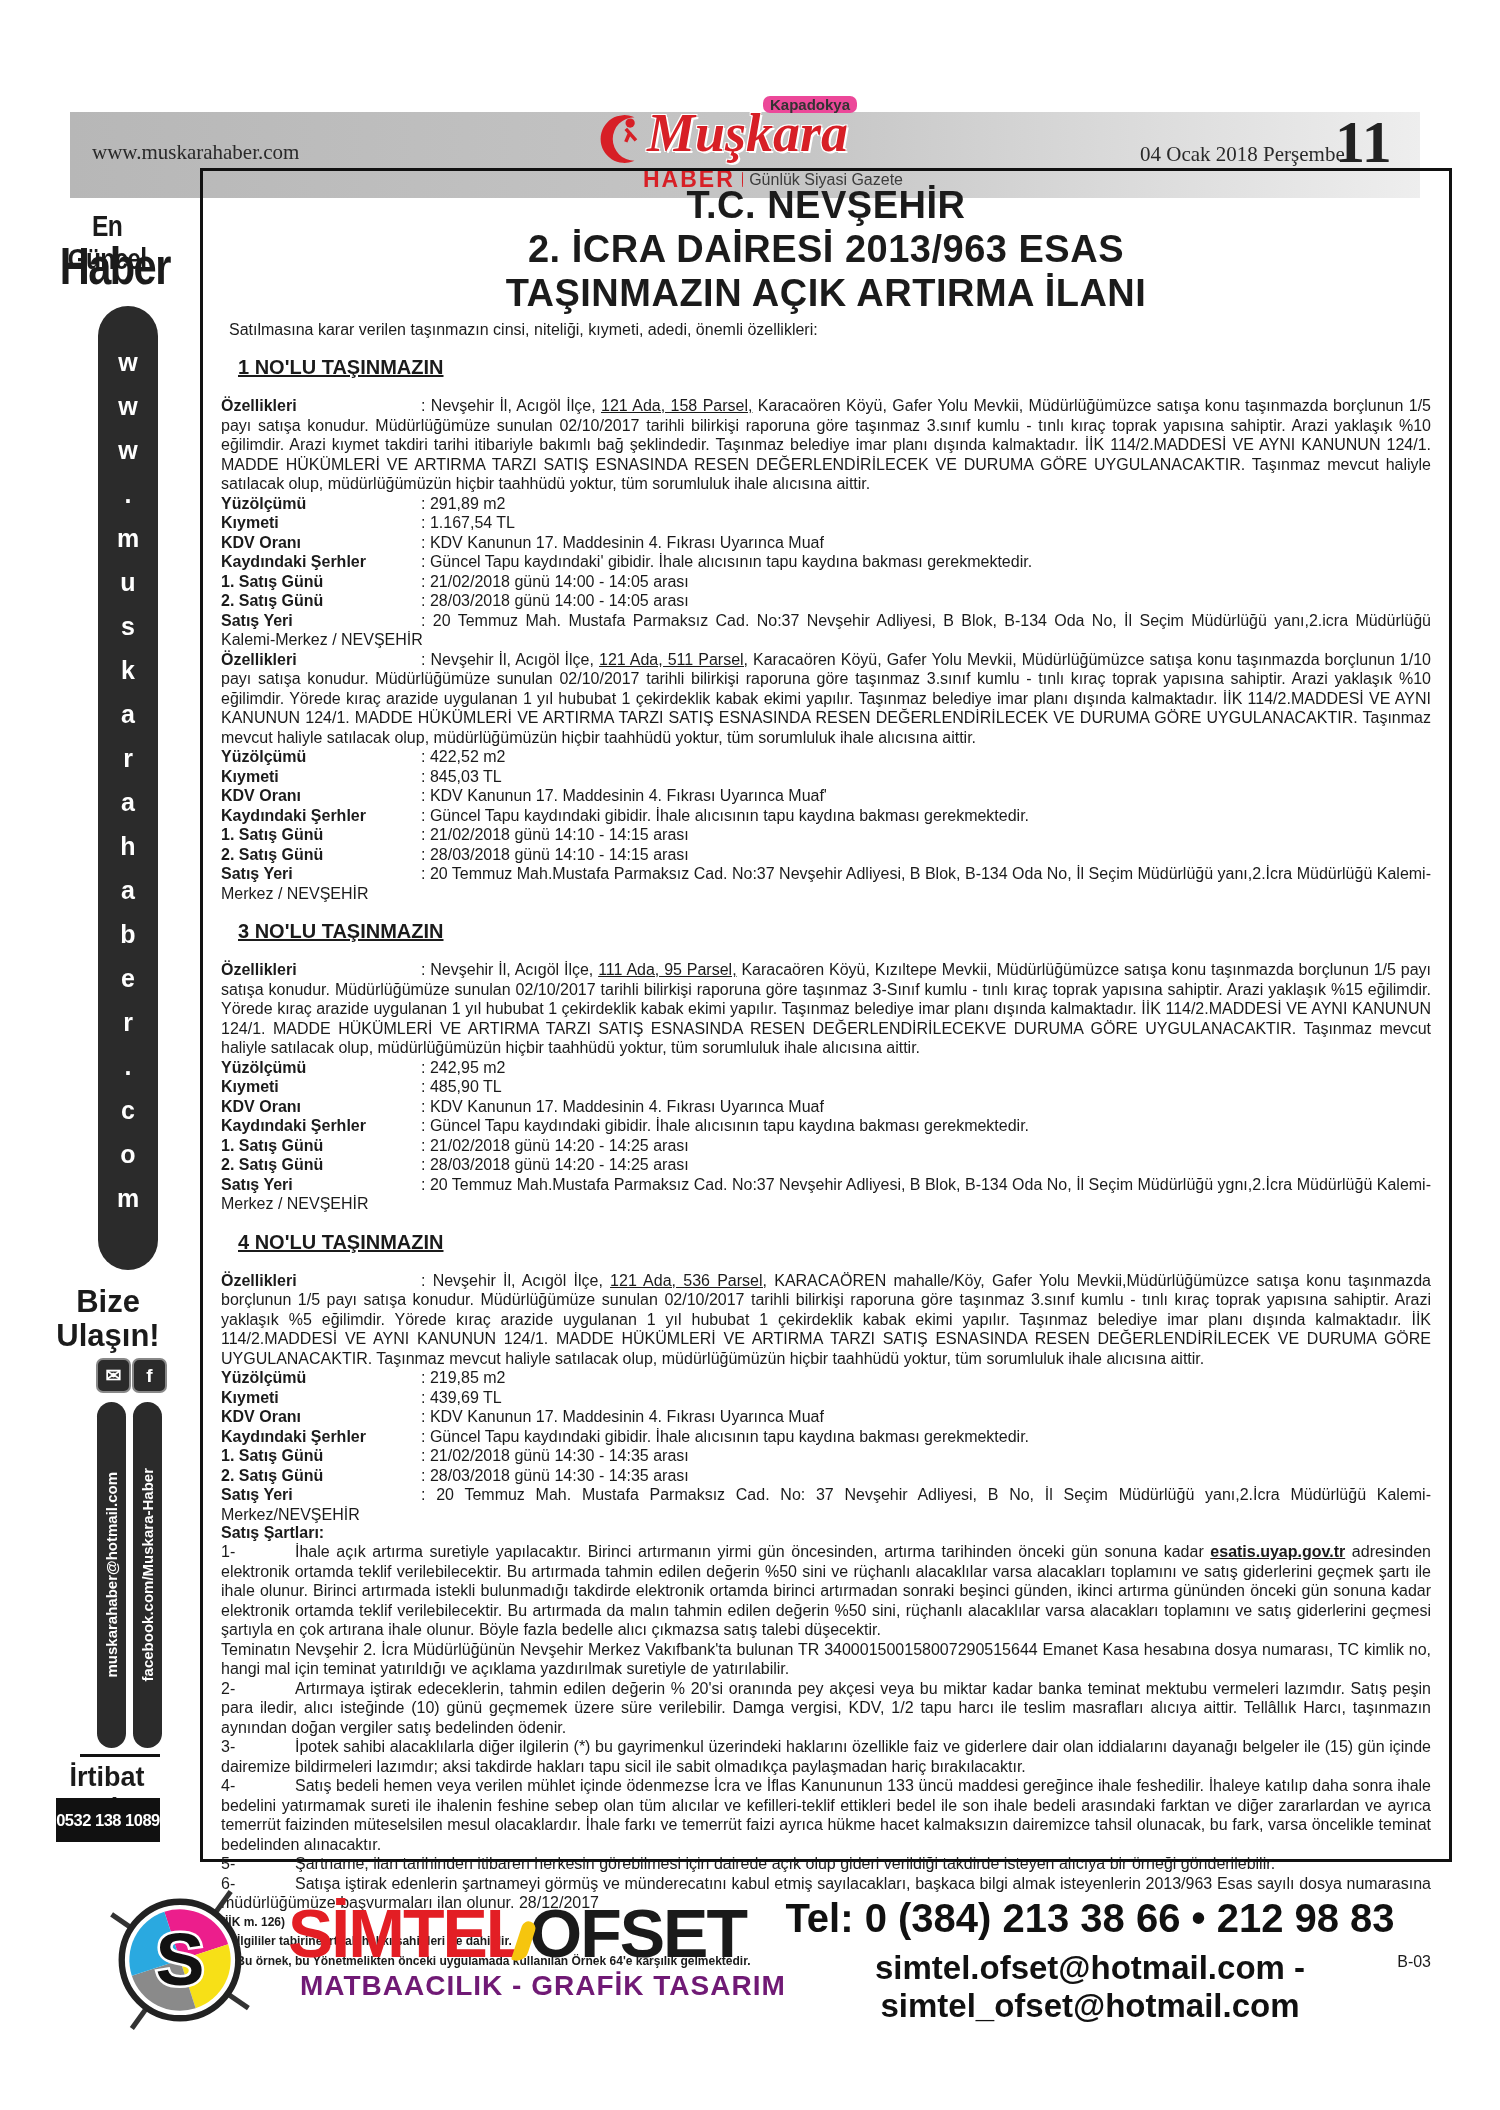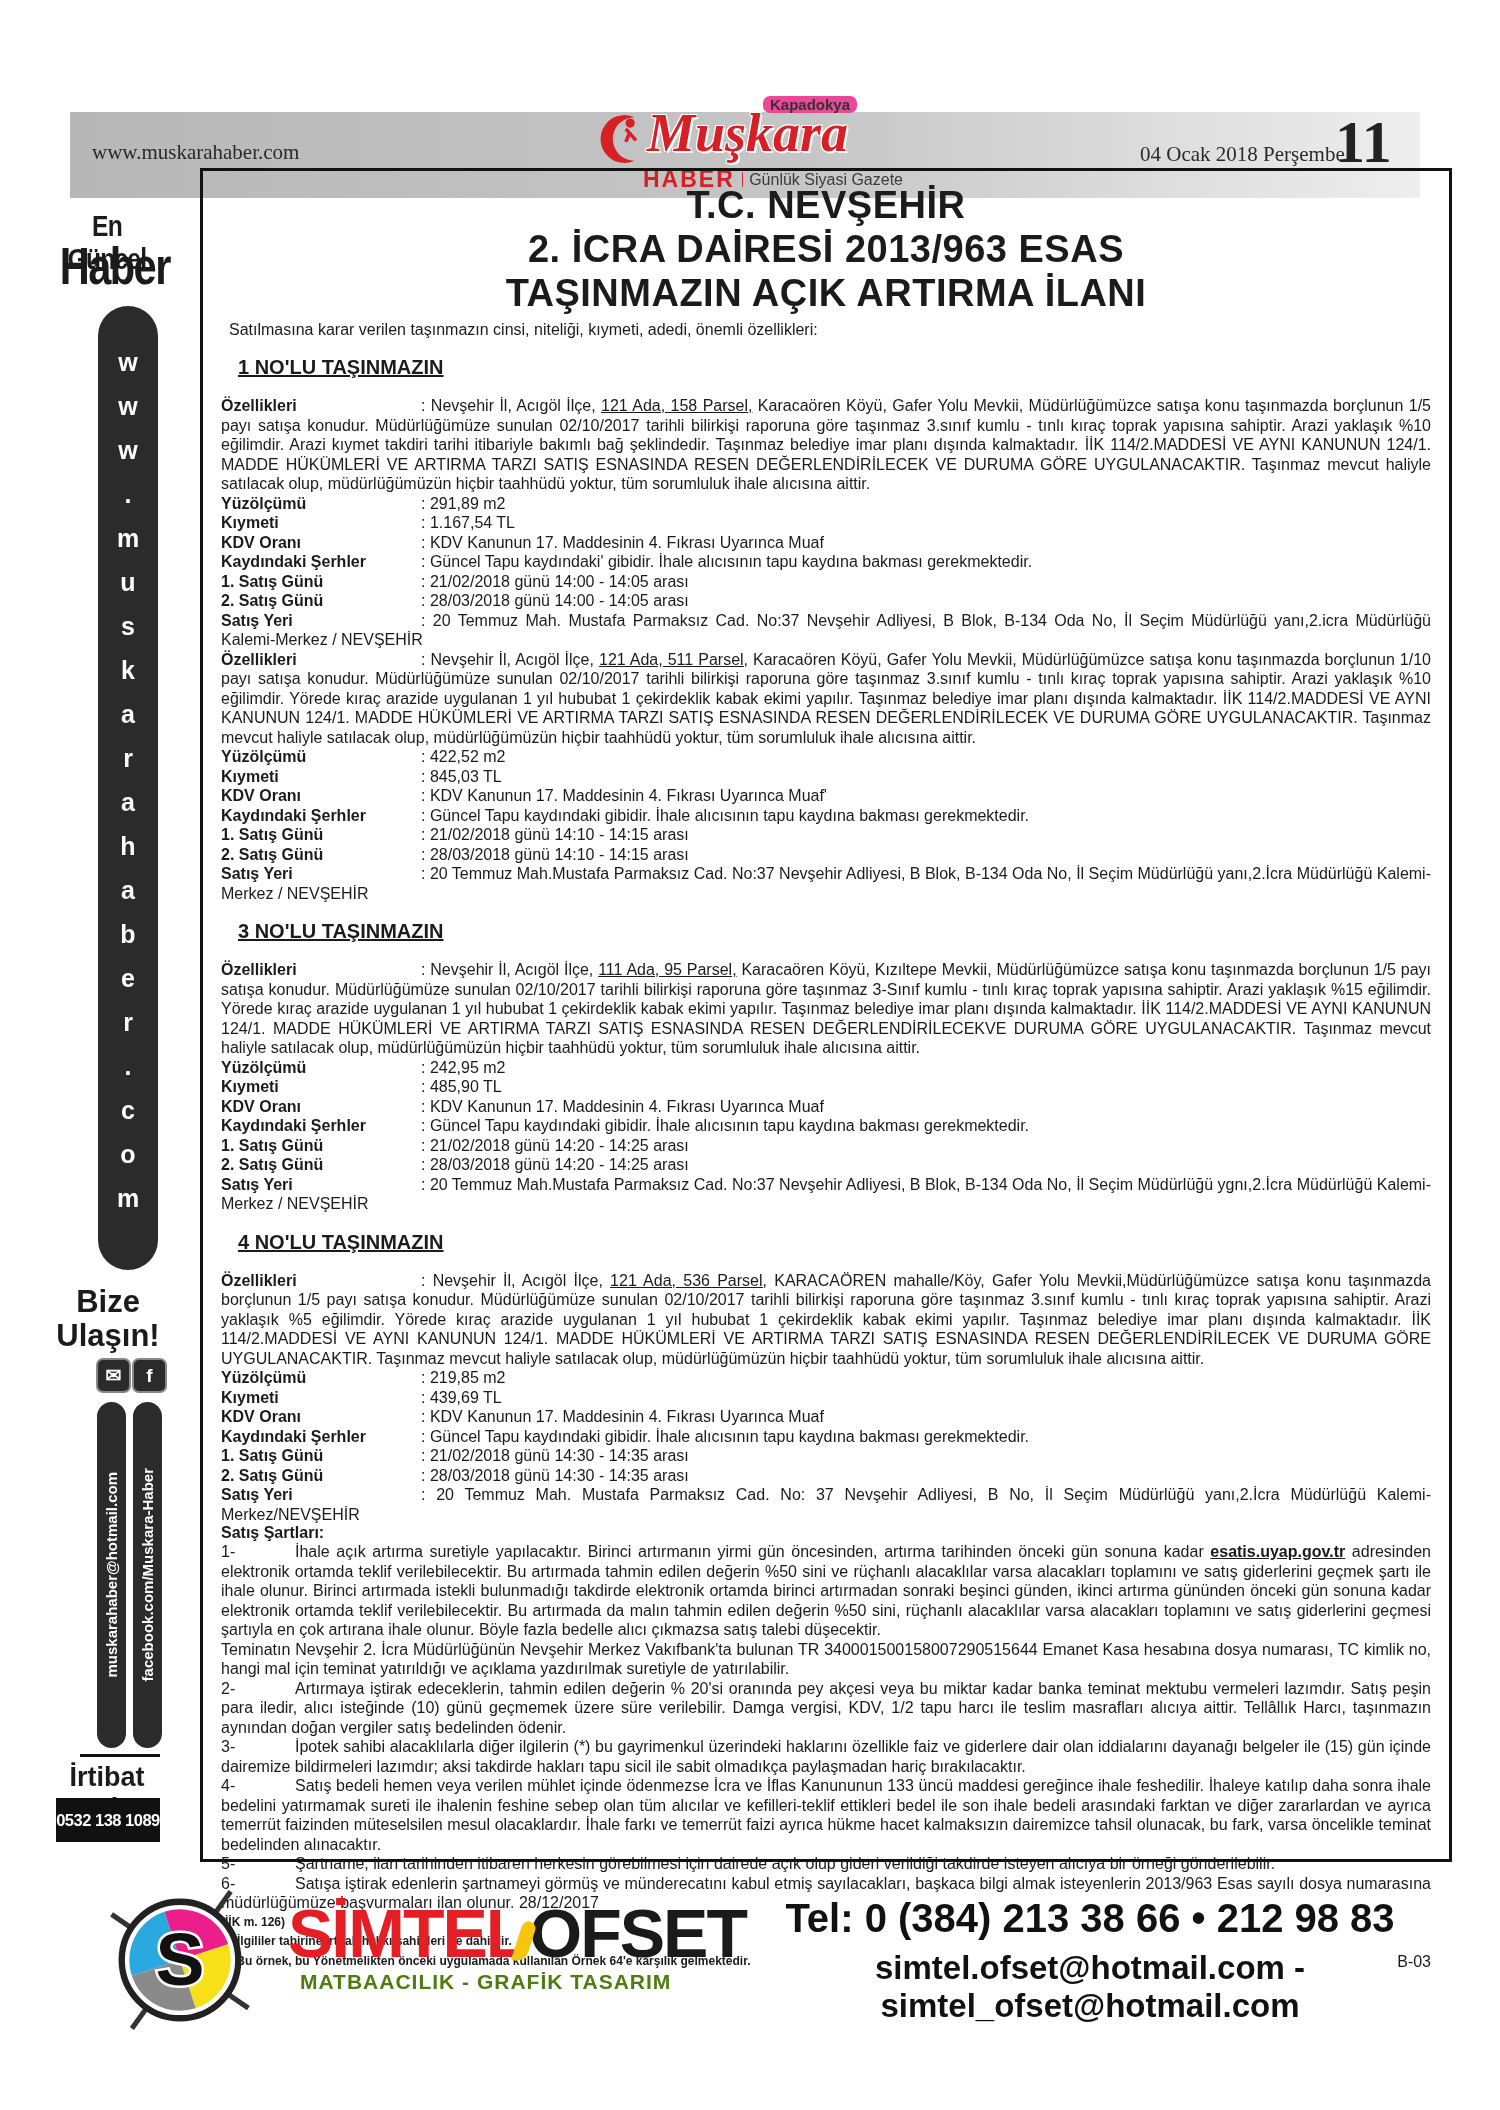--- a/index.html
+++ b/index.html
@@ -69,21 +69,21 @@
   .lastline{display:flex;justify-content:space-between;align-items:flex-end;}
   .code{font-size:16px;font-weight:normal;}
 
   
   .f-icon{position:absolute;left:100px;top:1884px;width:160px;height:152px;}
   .f-brand{position:absolute;left:288px;top:1894px;font-size:68px;font-weight:bold;letter-spacing:-2px;white-space:nowrap;}
   .f-simtel{color:#e31e24;}
   .f-ofset{color:#1a1a1a;}
   .f-swoosh{display:inline-block;width:14px;height:42px;background:#f6c50e;border-radius:8px 8px 14px 2px;
             transform:rotate(18deg) translateY(6px);margin:0 -4px 0 -6px;}
-  .f-tagline{position:absolute;left:300px;top:1970px;font-size:21px;font-weight:bold;letter-spacing:1px;color:#4d7c0f;}
+  .f-tagline{position:absolute;left:300px;top:1970px;font-size:28px;font-weight:bold;letter-spacing:1px;color:#701a75;}
   .f-right{position:absolute;left:725px;top:1896px;width:730px;text-align:center;color:#111;}
   .f-tel{font-size:40px;font-weight:bold;margin:0;}
   .f-mail{font-size:33px;font-weight:bold;margin:8px 0 0 0;}
 </style>
 </head>
 <body>
 
 <div class="page">
 
   <div class="header-bar"></div>

